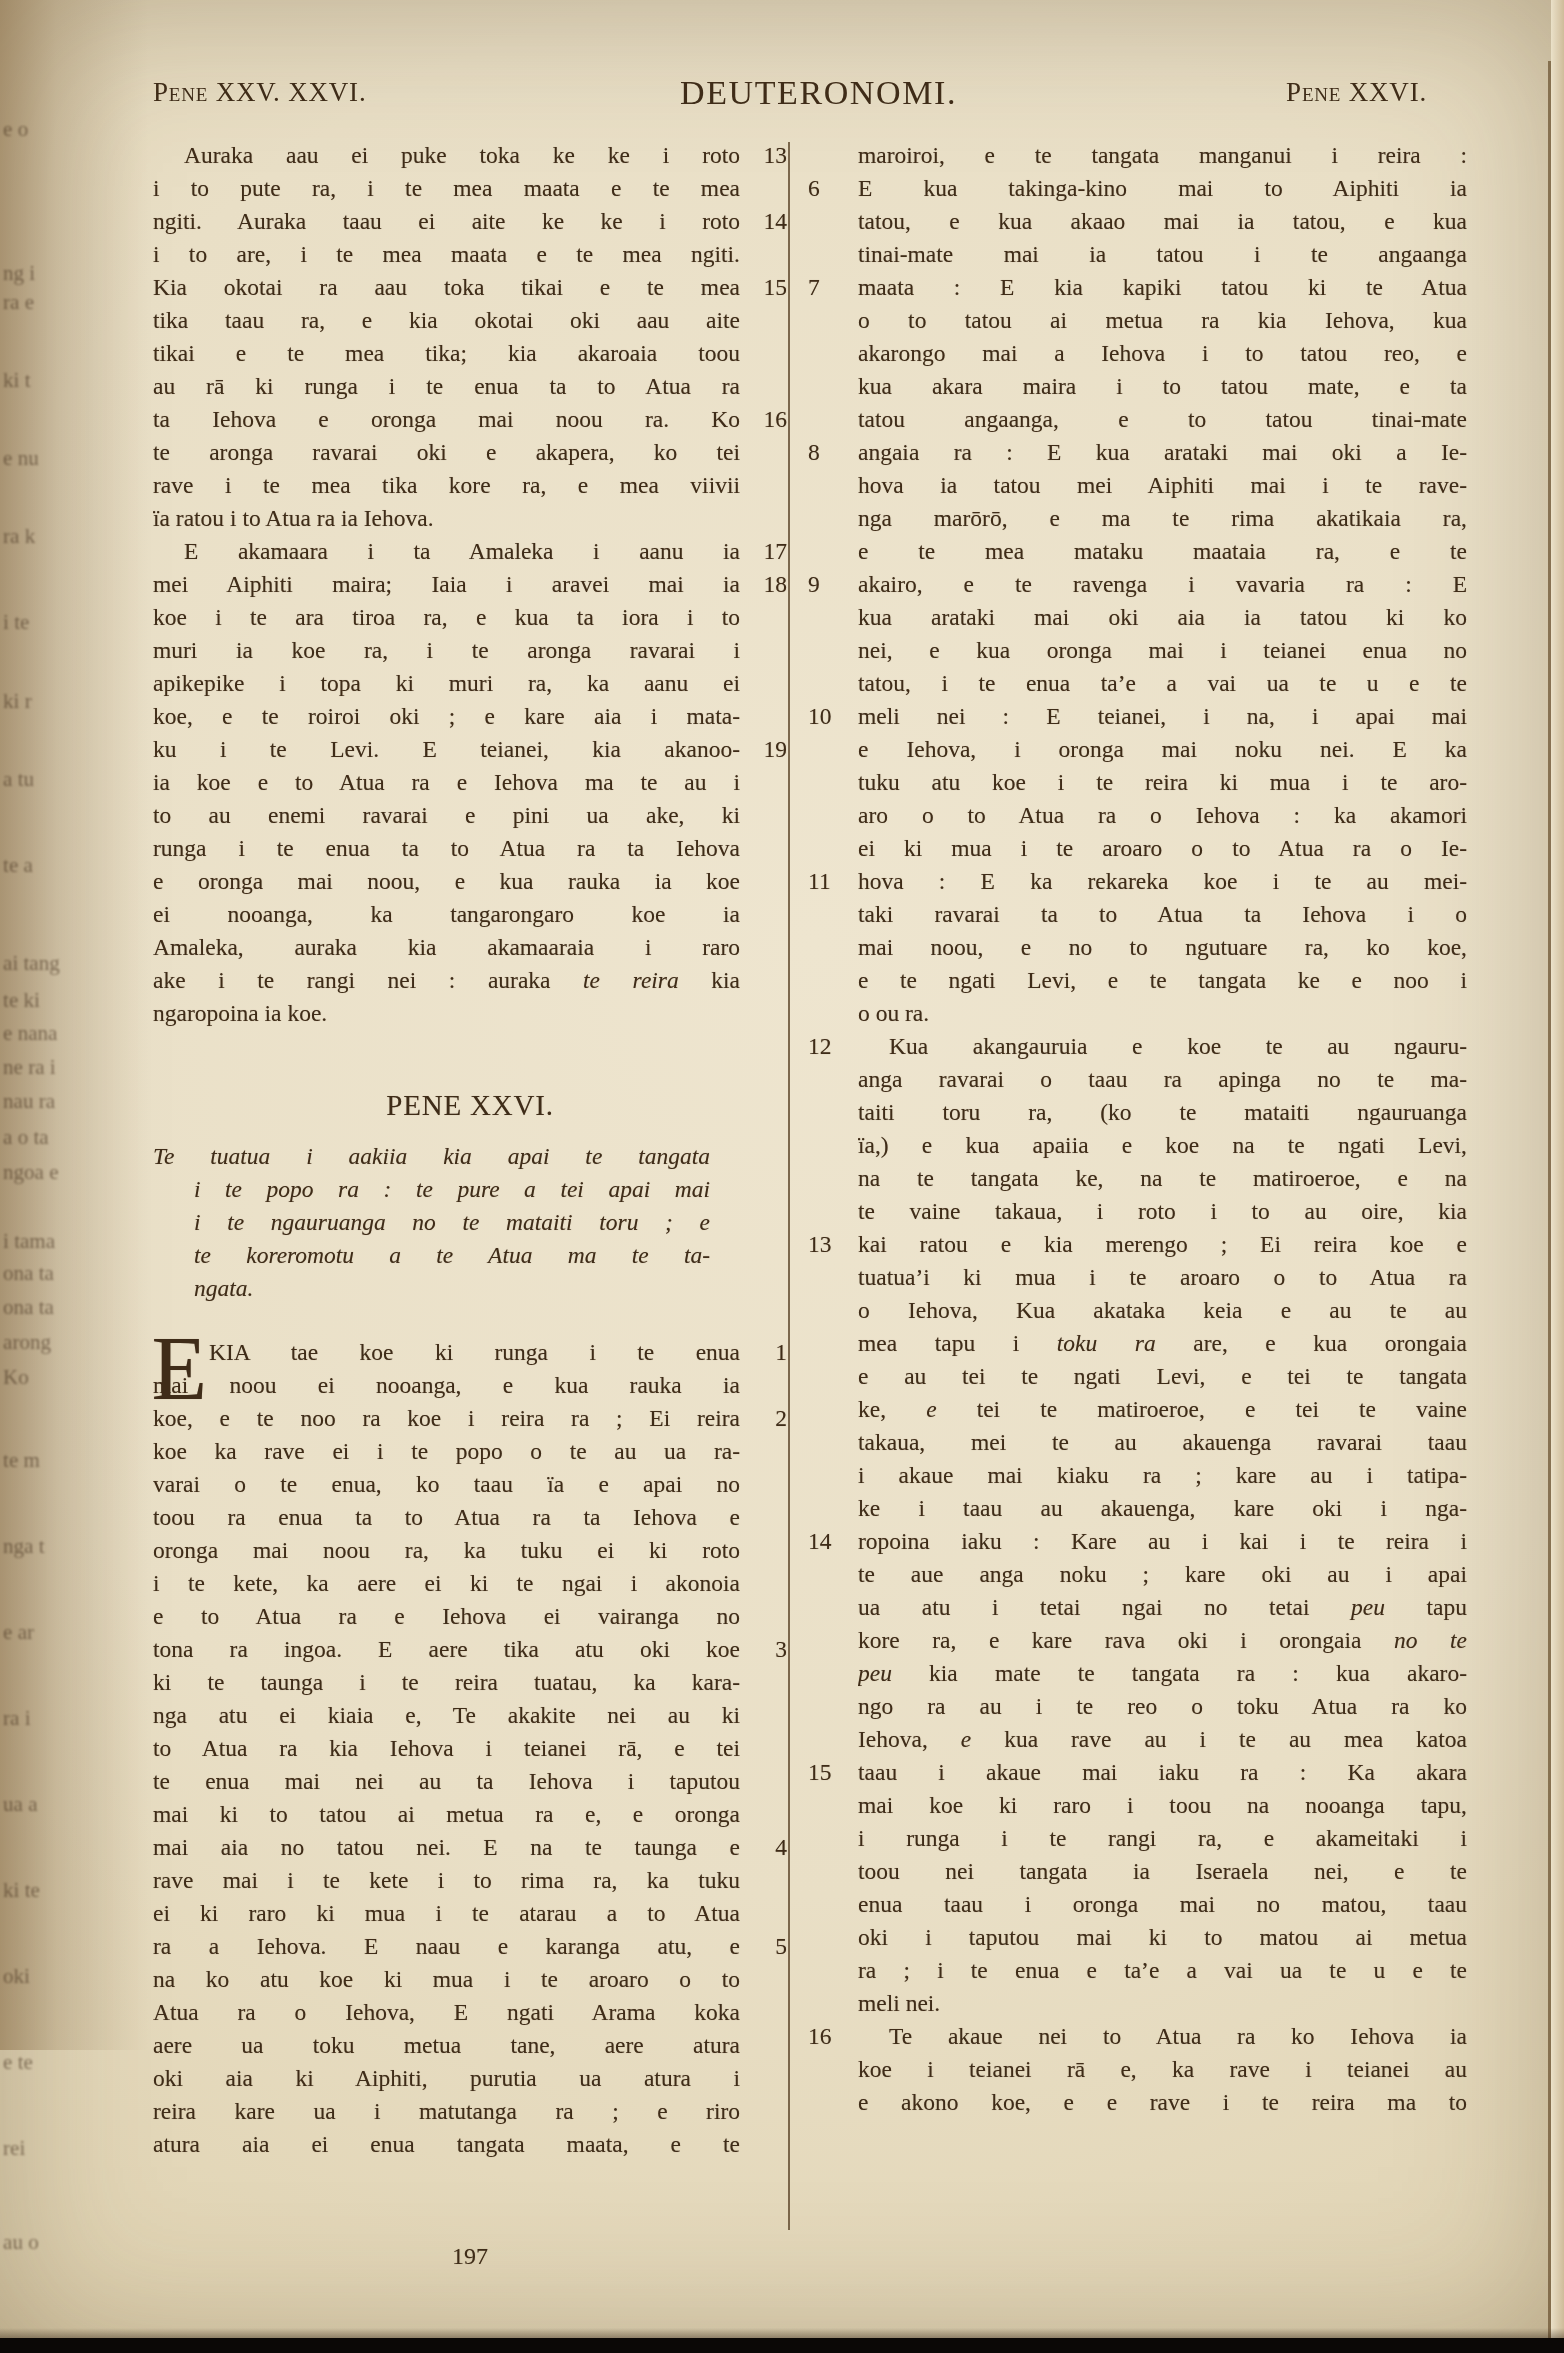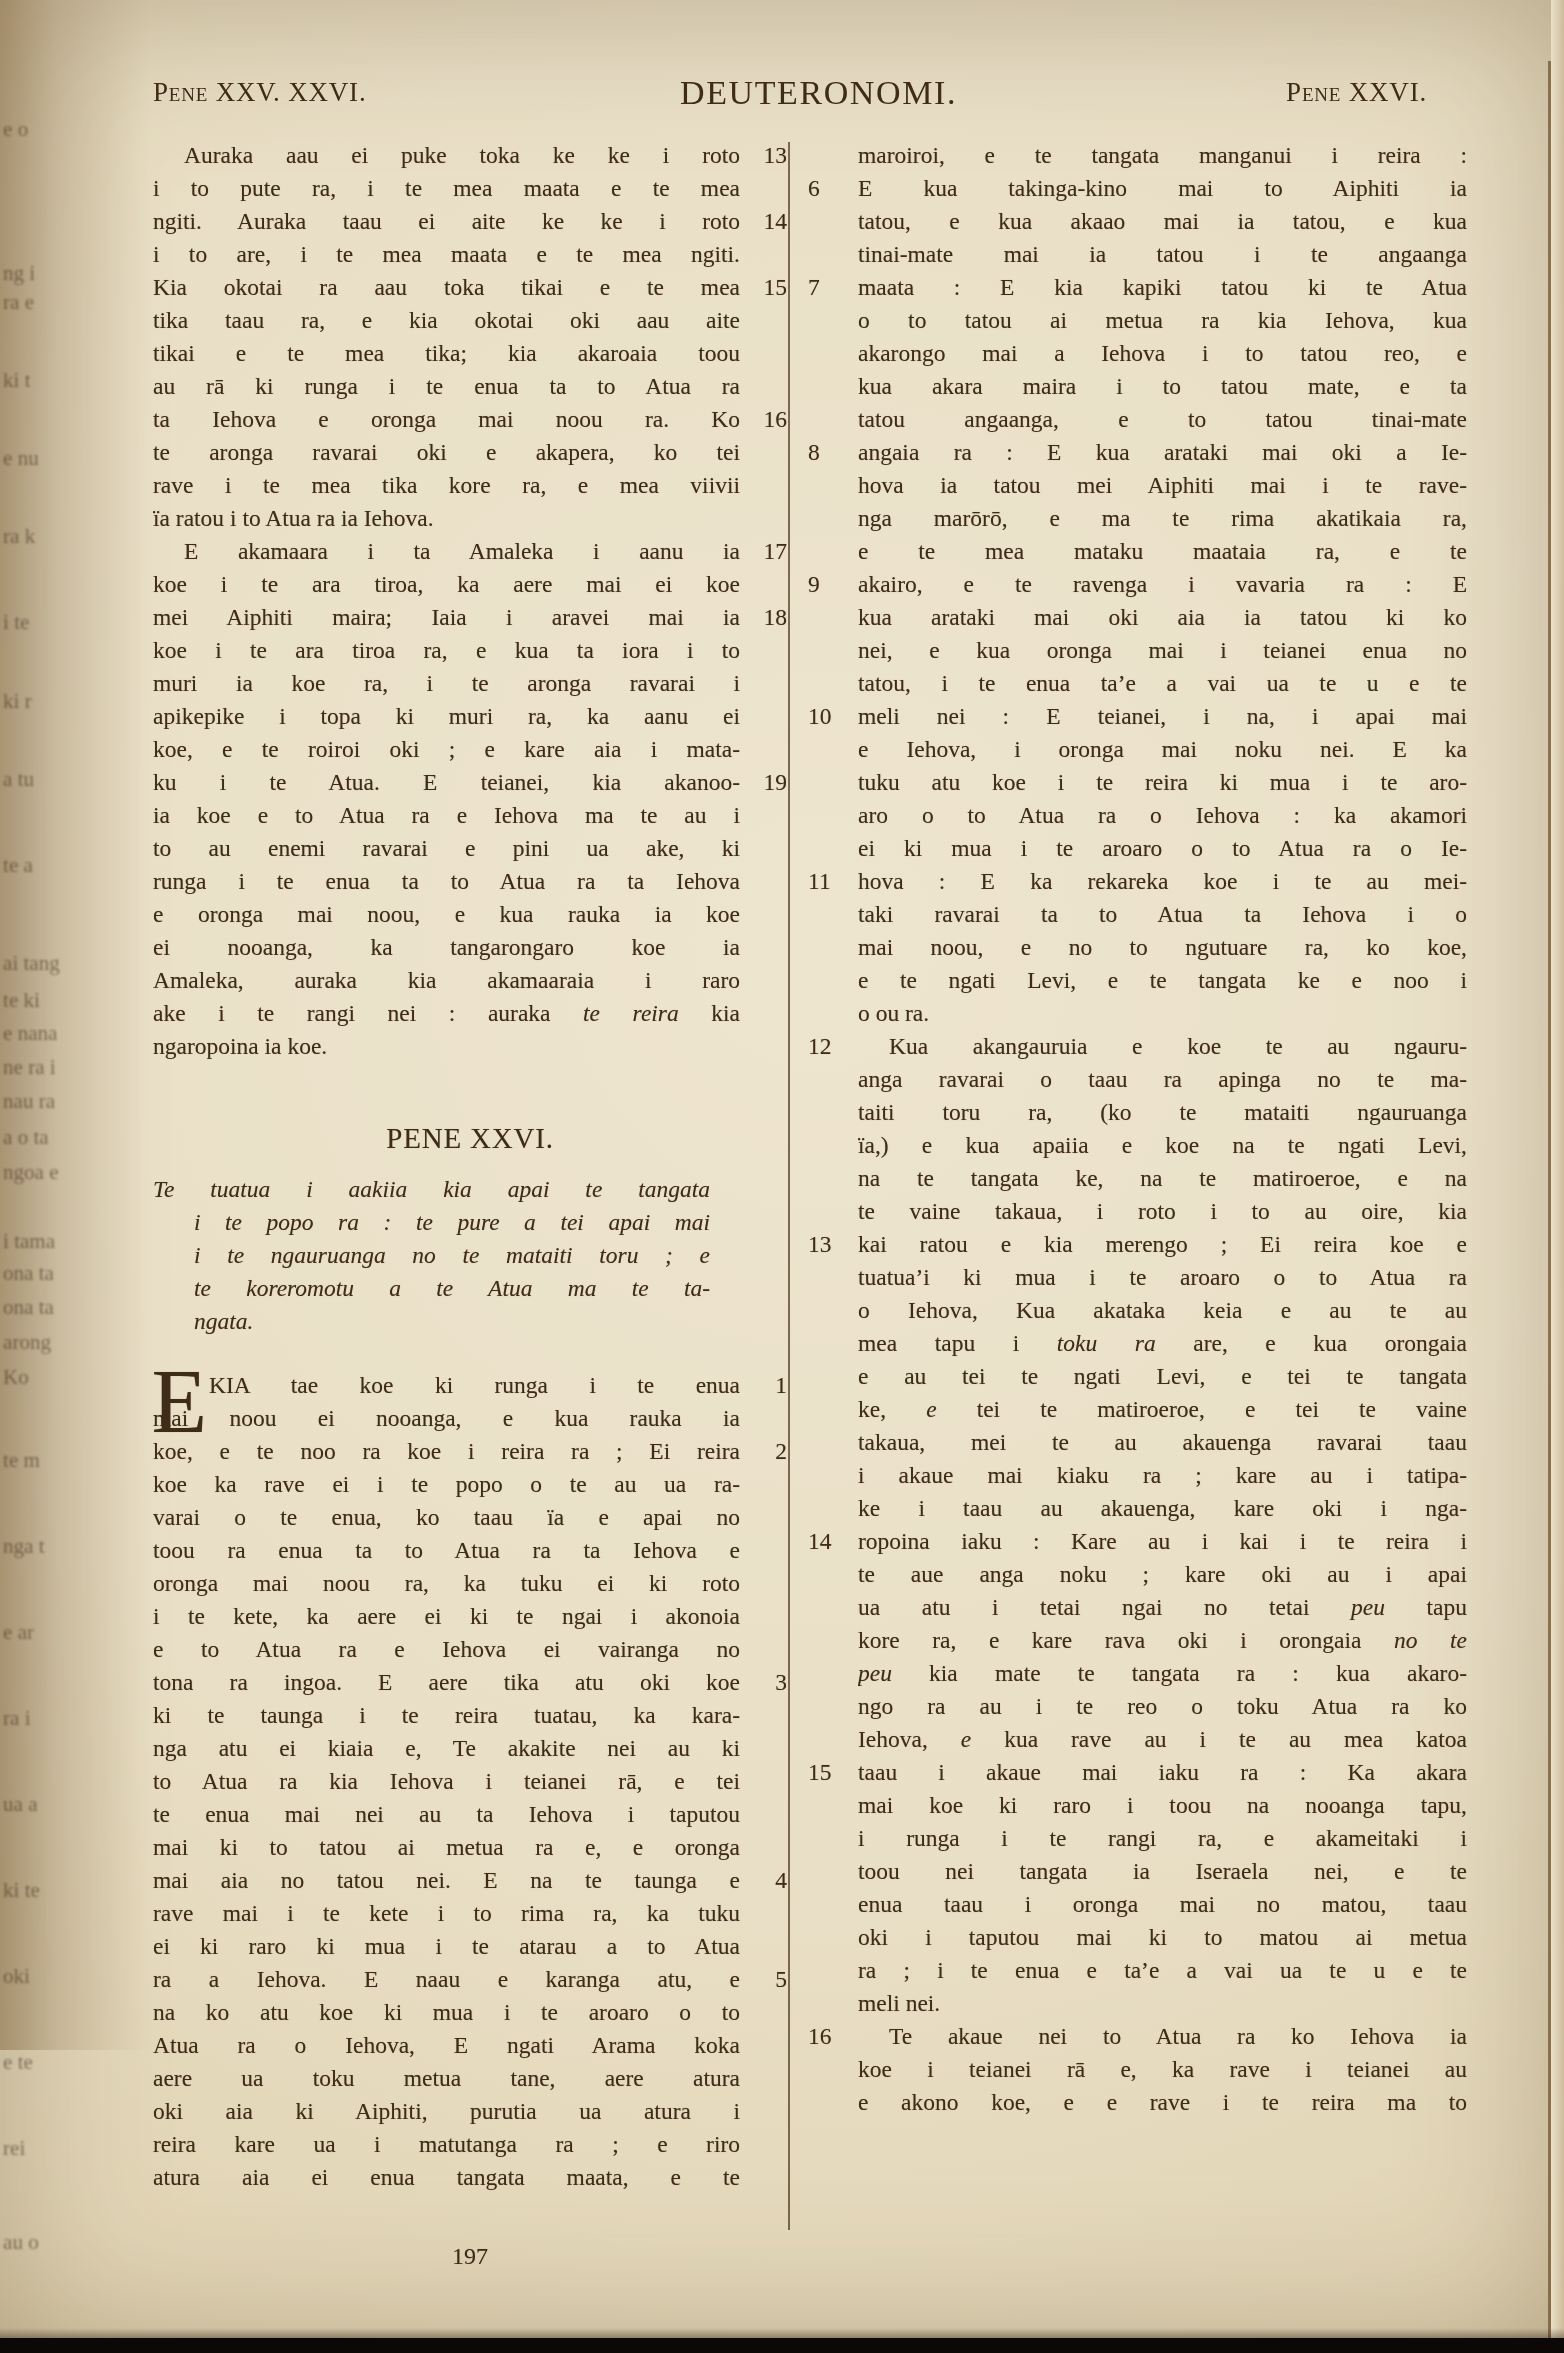--- a/index.html
+++ b/index.html
@@ -195,45 +195,41 @@
         </div>
         <div class="line end">
           <span class="t"><span>ïa ratou i to Atua ra ia Iehova.</span></span>
           <span class="n"></span>
         </div>
         <div class="line ind">
           <span class="t"><span>E akamaara i ta Amaleka i aanu ia</span></span>
           <span class="n">17</span>
         </div>
         <div class="line">
-          <span class="t"><span>koe i te ara tiroa, ka aere mai ei koe</span></span>
-          <span class="n"></span>
-        </div>
-        <div class="line">
           <span class="t"><span>mei Aiphiti maira; Iaia i aravei mai ia</span></span>
           <span class="n">18</span>
         </div>
         <div class="line">
           <span class="t"><span>koe i te ara tiroa ra, e kua ta iora i to</span></span>
           <span class="n"></span>
         </div>
         <div class="line">
           <span class="t"><span>muri ia koe ra, i te aronga ravarai i</span></span>
           <span class="n"></span>
         </div>
         <div class="line">
           <span class="t"><span>apikepike i topa ki muri ra, ka aanu ei</span></span>
           <span class="n"></span>
         </div>
         <div class="line">
           <span class="t"><span>koe, e te roiroi oki ; e kare aia i mata-</span></span>
           <span class="n"></span>
         </div>
         <div class="line">
-          <span class="t"><span>ku i te Atua.  E teianei, kia akanoo-</span></span>
+          <span class="t"><span>ku i te Levi.  E teianei, kia akanoo-</span></span>
           <span class="n">19</span>
         </div>
         <div class="line">
           <span class="t"><span>ia koe e to Atua ra e Iehova ma te au i</span></span>
           <span class="n"></span>
         </div>
         <div class="line">
           <span class="t"><span>to au enemi ravarai e pini ua ake, ki</span></span>
           <span class="n"></span>
         </div>

